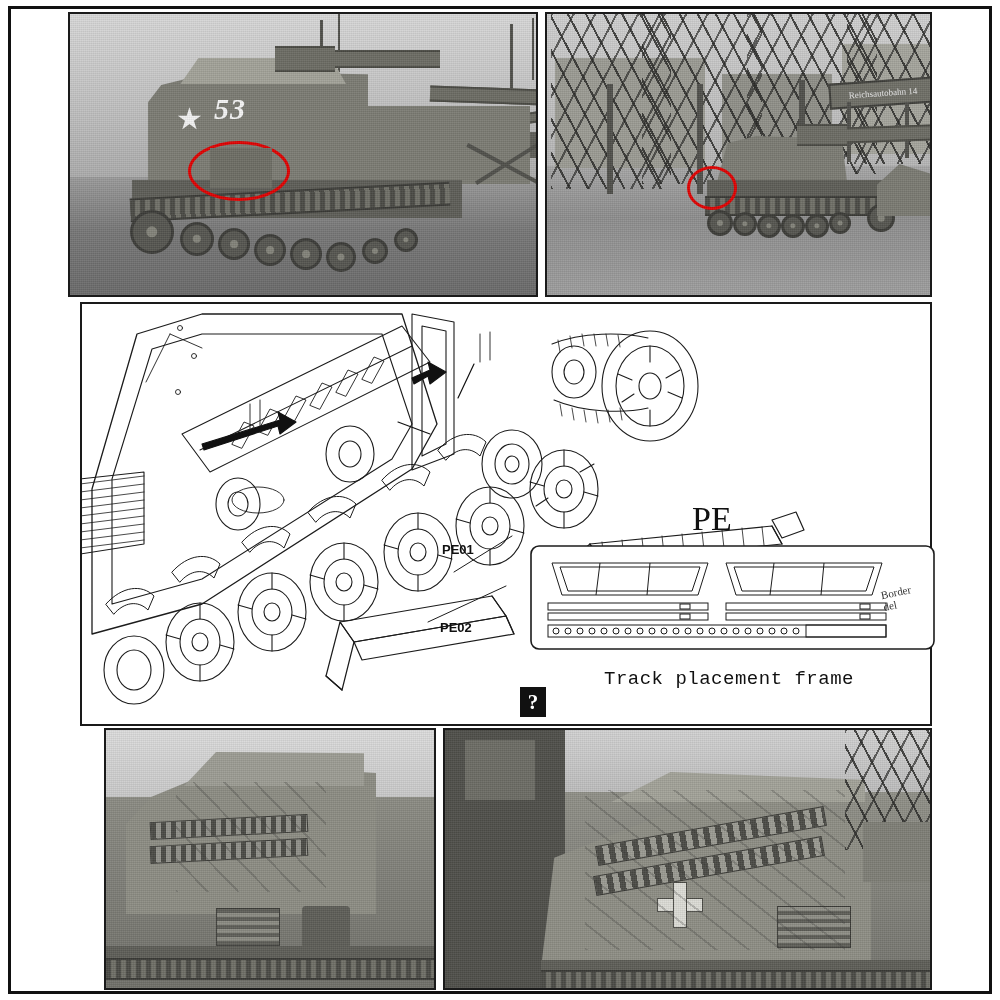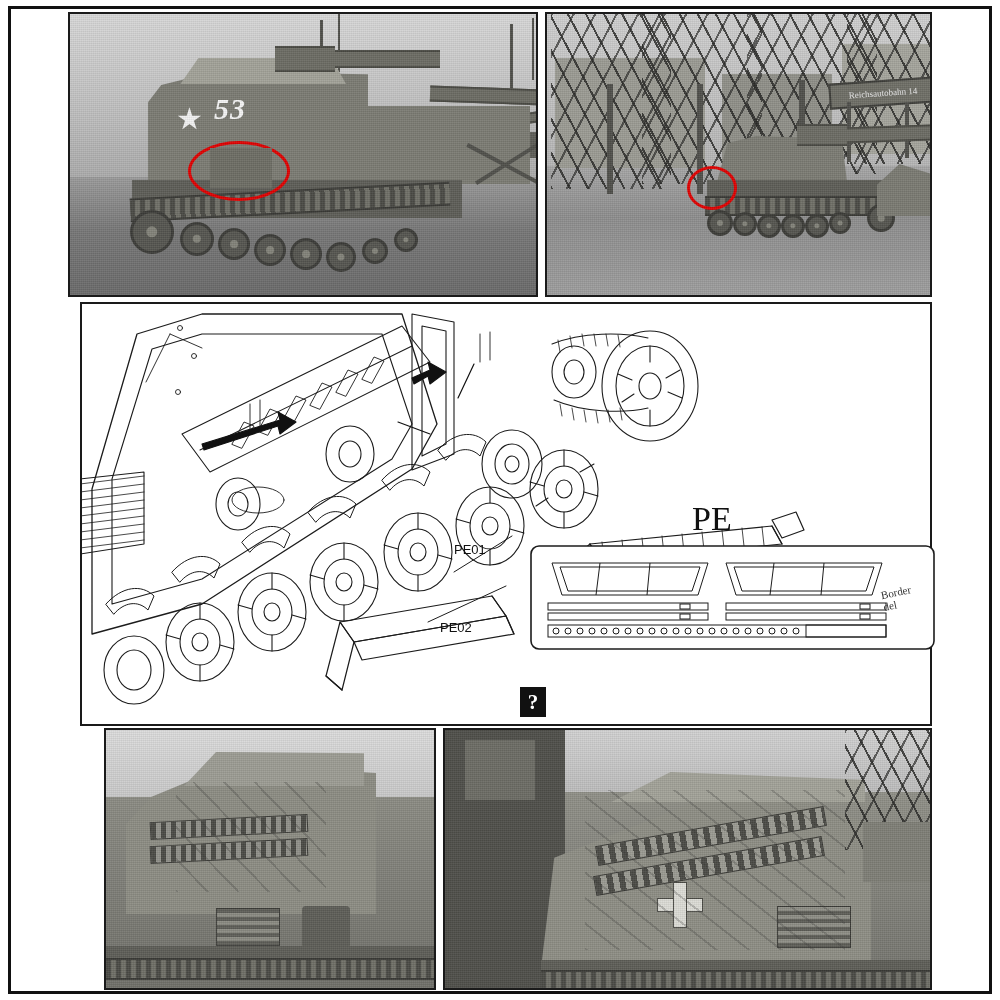--- a/index.html
+++ b/index.html
@@ -425,22 +425,22 @@
         <g stroke-width="1.2">
           <path d="M258,318 L410,292 L424,312 L272,338 Z"></path>
           <path d="M258,318 L244,372 L260,386 L272,338 Z"></path>
           <path d="M272,338 L424,312 L432,330 L280,356 Z"></path>
           <path d="M244,372 L260,386"></path>
           <path d="M410,292 L424,312 L432,330"></path>
         </g>
       </g>
     </svg>
 
-    <span class="lbl" style="left:372px; top:238px;">PE01</span>
-    <span class="lbl" style="left:358px; top:316px;">PE02</span>
+    <span class="lbl" style="left:360px; top:238px;font-weight:bold;">PE01</span>
+    <span class="lbl" style="left:358px; top:316px;font-weight:bold;">PE02</span>
   </div>
 
   <div style="position:absolute; left:530px; top:545px; width:405px; height:105px;">
     <svg width="405" height="105" viewBox="0 0 405 105" xmlns="http://www.w3.org/2000/svg">
       <rect x="1" y="1" width="403" height="103" rx="8" ry="8" fill="#ffffff" stroke="#1c1c1c" stroke-width="1.6"></rect>
       <g fill="none" stroke="#1c1c1c" stroke-width="1">
 
         <path d="M22,18 L178,18 L168,50 L32,50 Z"></path>
         <path d="M30,22 L170,22 L162,46 L38,46 Z"></path>
         <path d="M70,18 L66,50 M120,18 L117,50"></path>
@@ -487,20 +487,21 @@
       </g>
     </svg>
     <span class="brand" style="left:352px; top:42px; white-space:pre;">Border
 del</span>
   </div>
 
   <span class="pe-title" style="left:692px; top:500px;">PE</span>
 
   <div class="qmark" style="left:520px; top:687px;">?</div>
 
+  <span class="cap-en" style="left:604px; top:668px;">Track placement frame</span>
 
   <div class="photo" style="left:104px; top:728px; width:332px; height:262px;">
     <div class="sky" style="height:30%; background:linear-gradient(180deg,#dcdcdc,#c6c6c6);"></div>
     <div class="ground" style="height:74%; background:linear-gradient(180deg,#8b8b83,#6f6f69);"></div>
 
     <div class="hull" style="left:20px; top:34px; width:250px; height:150px; background:#8c8c83; clip-path:polygon(10% 22%, 42% 0%, 100% 6%, 100% 100%, 0% 100%, 0% 40%);"></div>
     <div class="hull" style="left:58px; top:22px; width:200px; height:34px; background:#9c9c93; clip-path:polygon(10% 100%, 26% 0%, 100% 4%, 100% 100%);"></div>
 
     <div style="position:absolute; left:44px; top:88px; width:156px; height:16px; transform:rotate(-3deg);
                 background:repeating-linear-gradient(90deg,#4a4a45 0 5px,#909089 5px 10px); border:1px solid #3a3a36;"></div>

